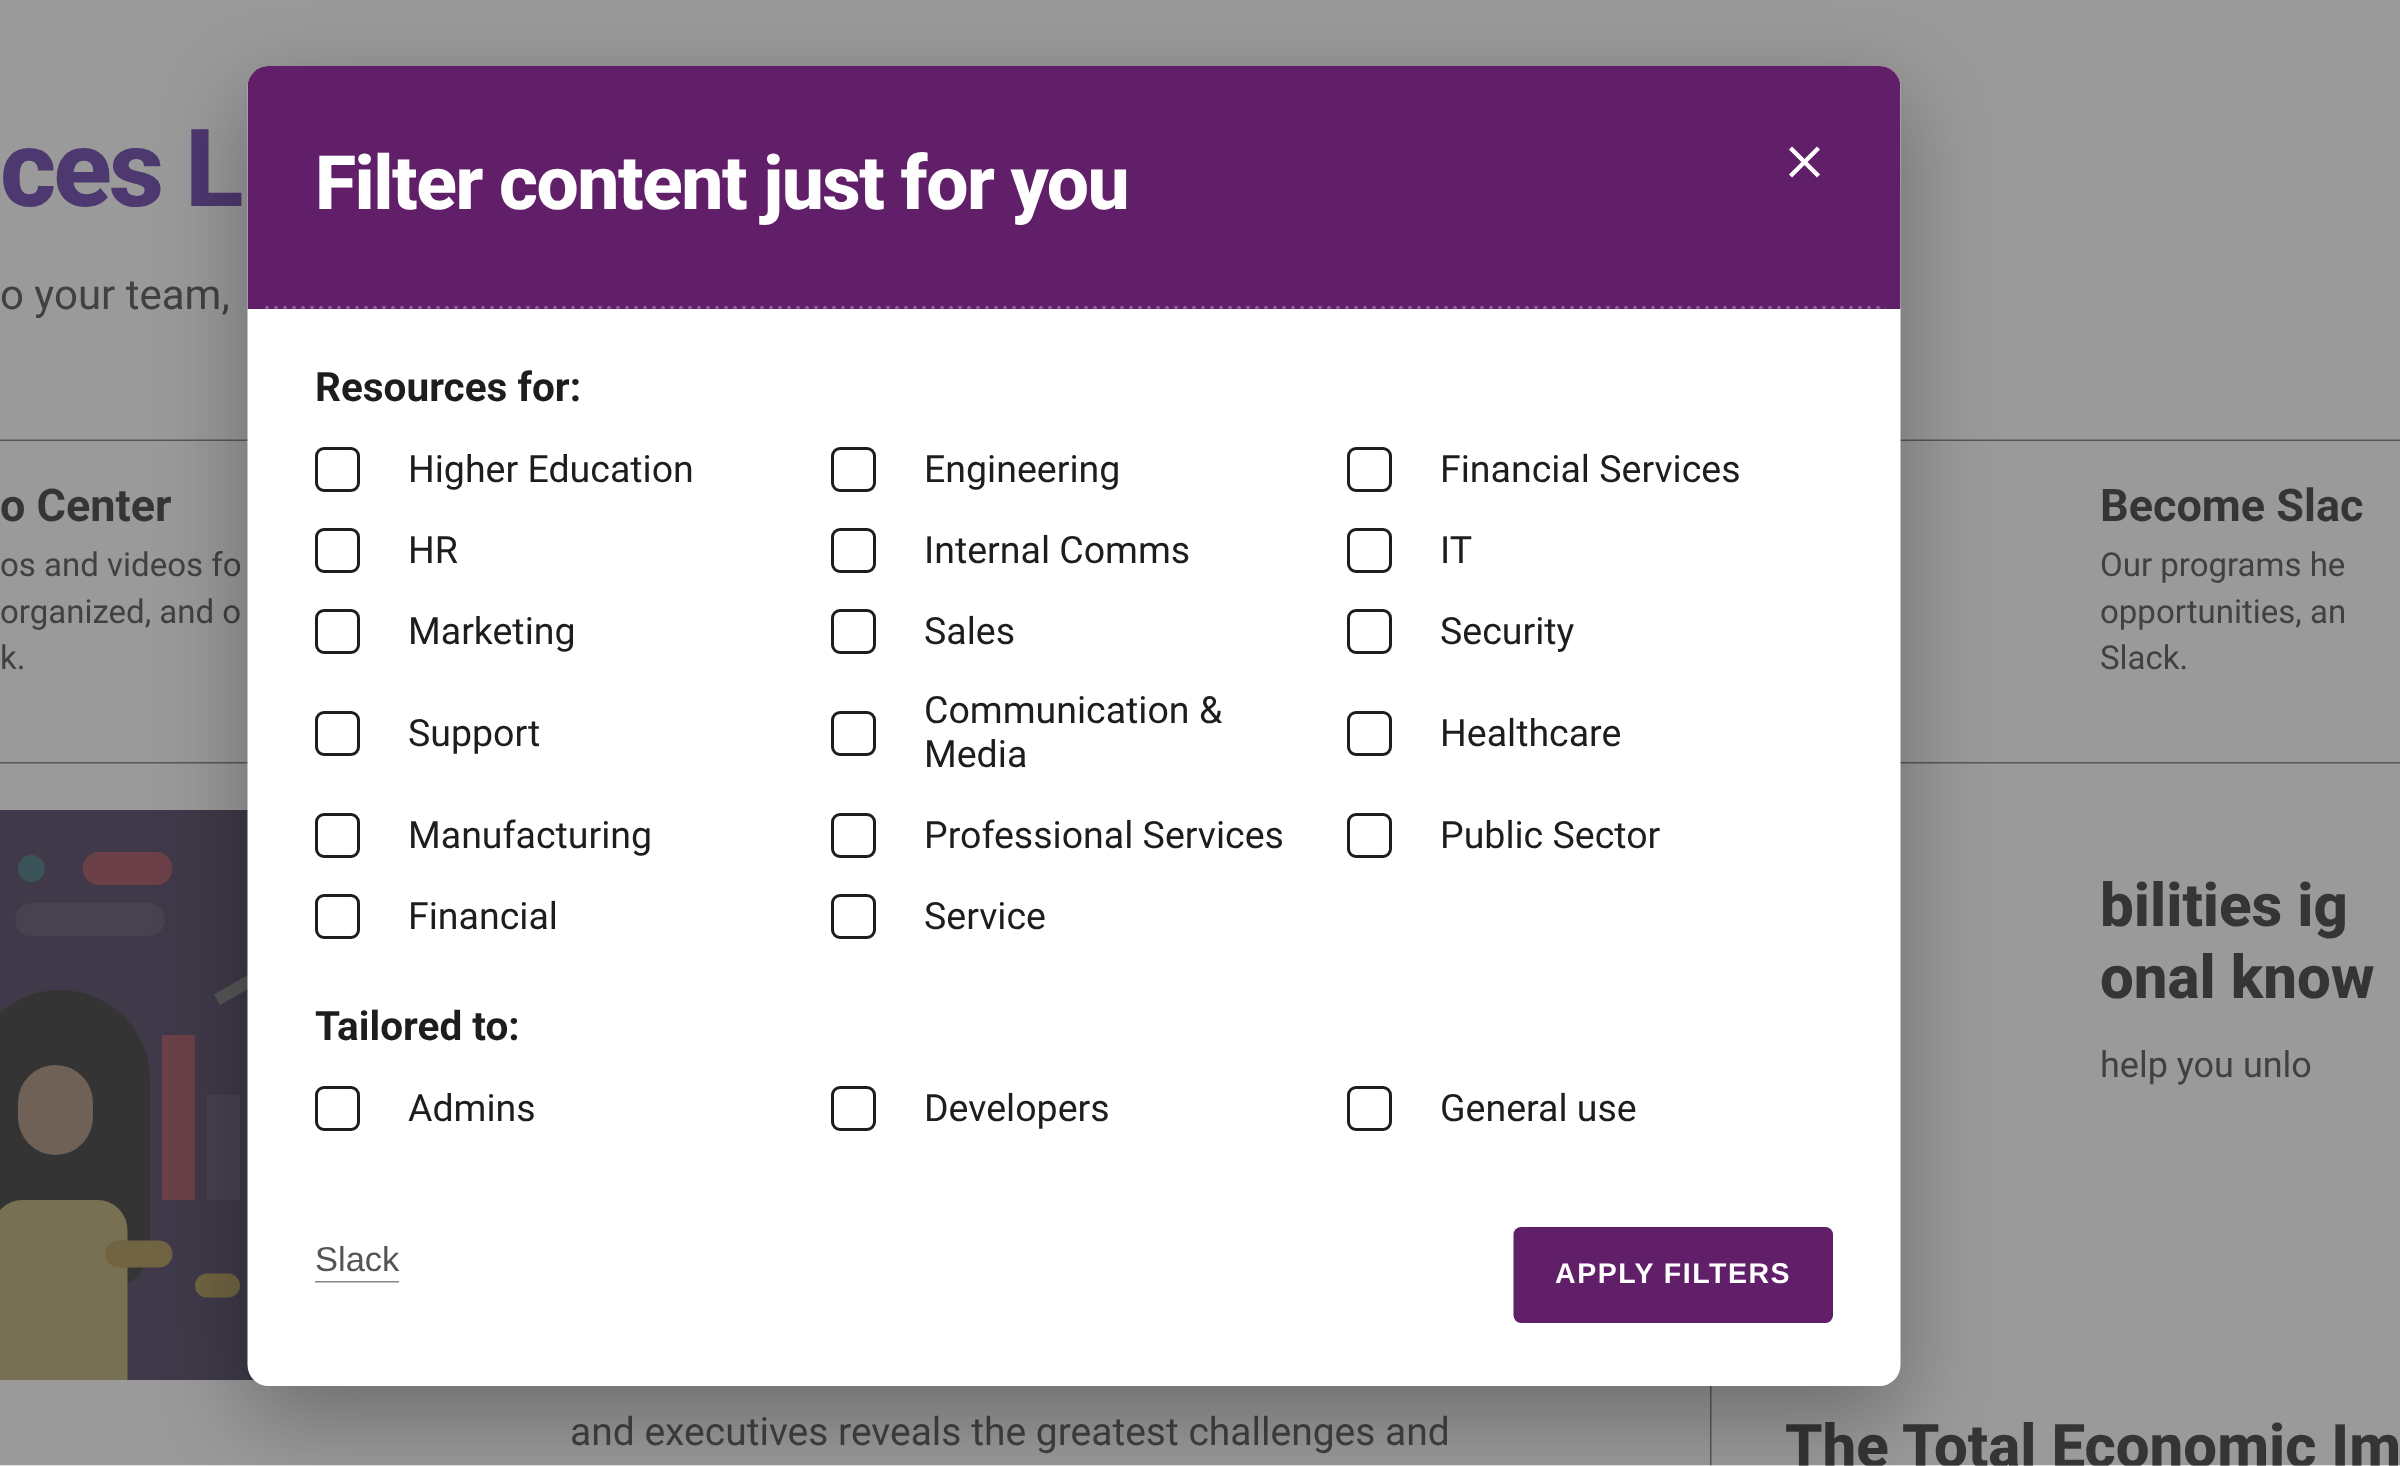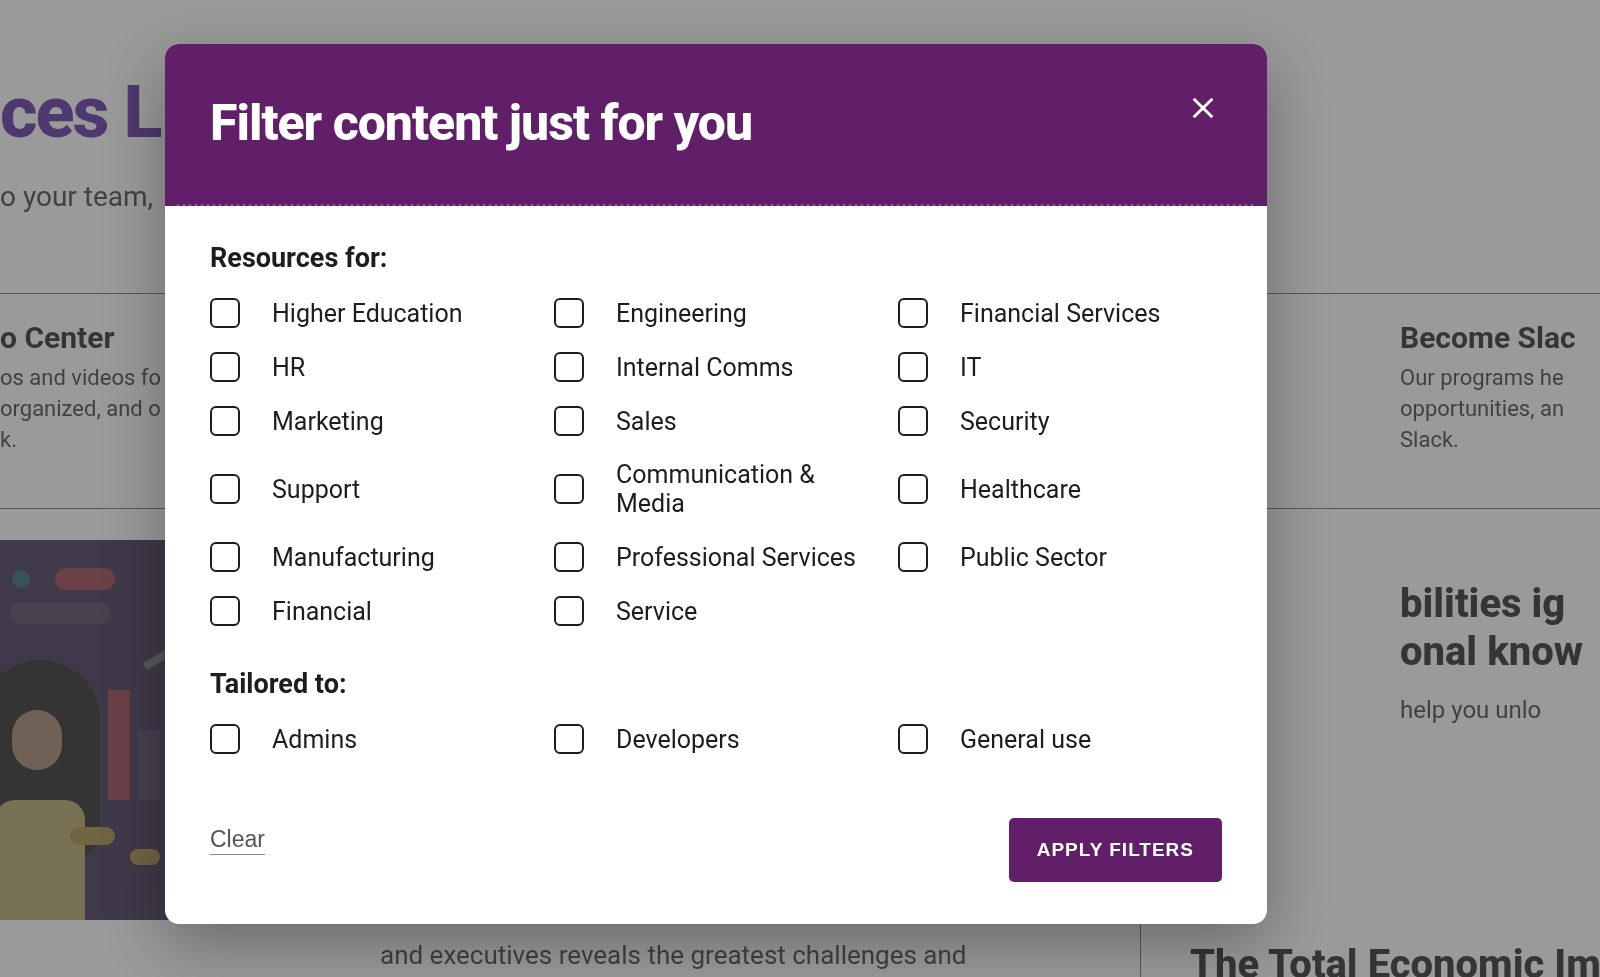--- a/index.html
+++ b/index.html
@@ -569,17 +569,17 @@
           <span class="checkbox-box"></span>
           <span class="checkbox-label">Developers</span>
         </label>
         <label class="checkbox-item">
           <span class="checkbox-box"></span>
           <span class="checkbox-label">General use</span>
         </label>
       </div>
 
     <div class="modal-footer">
-      <button class="clear-link">Clear</button>
+      <button class="clear-link">Slack</button>
       <button class="apply-btn">APPLY FILTERS</button>
     </div>
   </div>
 </div>
 
 </body></html>

